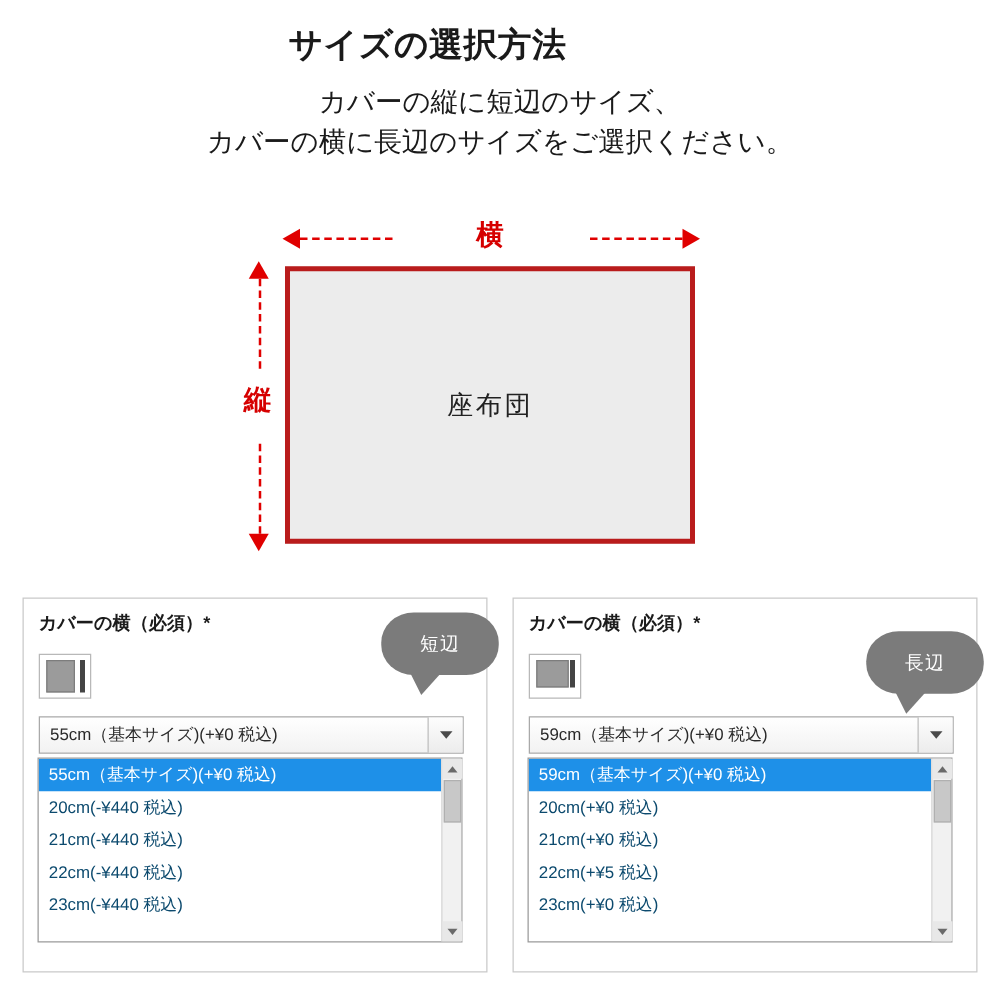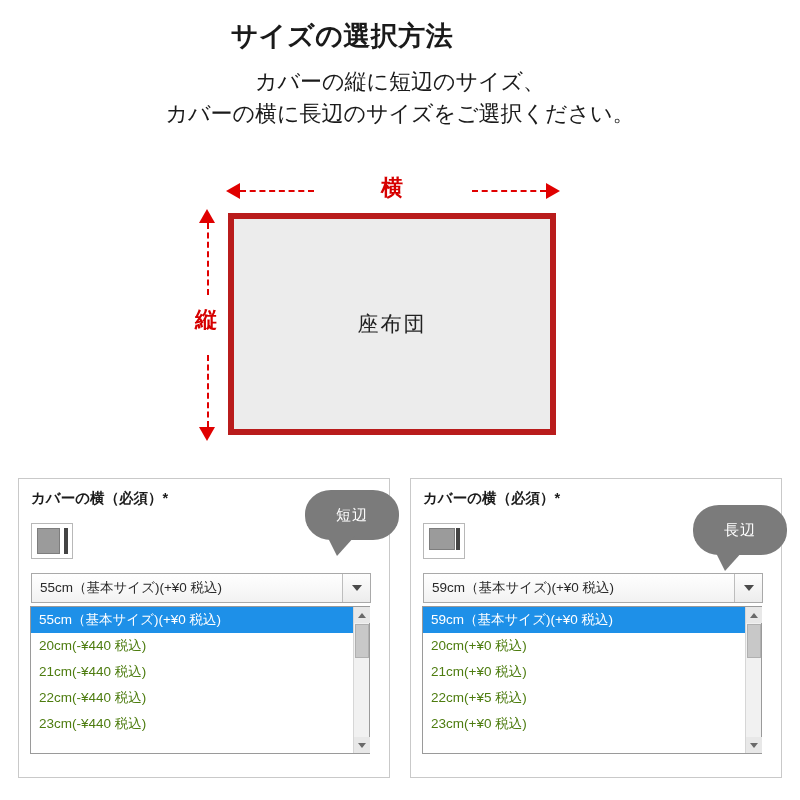--- a/index.html
+++ b/index.html
@@ -40,21 +40,21 @@
   .diagram {
     position: absolute;
     left: 0; top: 165px;
     width: 800px; height: 285px;
   }
   .cushion {
     position: absolute;
     left: 228px; top: 48px;
     width: 328px; height: 222px;
     background: #ececec;
-    border: 6px solid #b91c1c;
+    border: 4px solid #b91c1c;
   }
   .cushion-label {
     position: absolute;
     left: 0; top: 0;
     width: 100%; height: 100%;
     display: flex;
     align-items: center;
     justify-content: center;
     font-size: 21px;
     color: #222222;
@@ -213,21 +213,21 @@
   }
   .dd-list {
     flex: 1;
     overflow: hidden;
   }
   .dd-item {
     height: 26px;
     line-height: 26px;
     padding-left: 8px;
     font-size: 13.5px;
-    color: #4d7c0f;
+    color: #0c4a6e;
     white-space: nowrap;
   }
   .dd-item.selected {
     background: #1e90e8;
     color: #ffffff;
   }
   .dd-scroll {
     width: 16px;
     background: #f1f1f1;
     border-left: 1px solid #d6d6d6;

